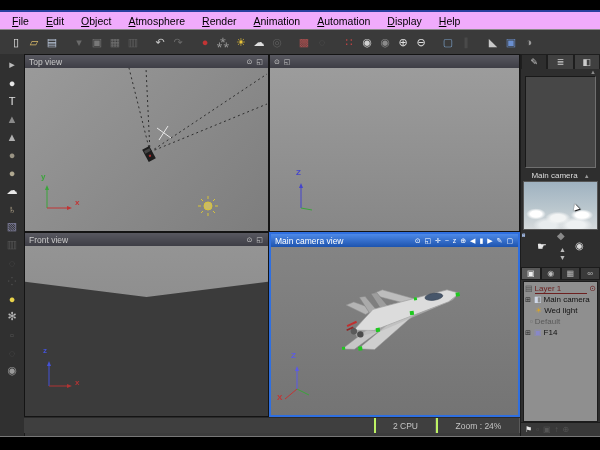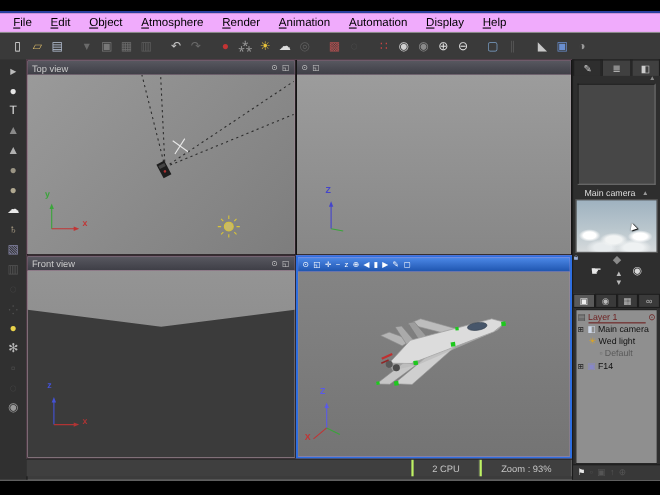--- a/index.html
+++ b/index.html
@@ -11,21 +11,21 @@
   .menubar{height:17px;background:#f0abfc;border-bottom:1px solid #8a8a8a;display:flex;align-items:center;padding-left:4px;}
   .menu-item{font-size:10.5px;color:#000;padding:1px 9px 1px 8px;white-space:nowrap;}
   
   .toolbar{height:24px;background:#3a3a3a;display:flex;align-items:center;padding-left:8px;gap:2px;}
   .tbi{width:16px;height:16px;display:flex;align-items:center;justify-content:center;font-size:11px;line-height:16px;}
   .tbsep{width:7px;height:1px;}
   
   .sidebar{position:absolute;left:0;top:44px;width:24px;bottom:0;background:#303030;display:flex;flex-direction:column;align-items:center;padding-top:2px;gap:1px;border-right:1px solid #1c1c1c;}
   .sbi{width:18px;height:17px;display:flex;align-items:center;justify-content:center;font-size:11px;}
   
-  .viewports{position:absolute;left:24px;top:44px;width:496px;height:363px;background:#f9a8d4;}
+  .viewports{position:absolute;left:24px;top:44px;width:496px;height:363px;background:#c2410c;}
   .vp{position:absolute;display:flex;flex-direction:column;border:1px solid #141414;box-sizing:border-box;}
   .vp-header{height:13px;background:linear-gradient(#585860,#3e3e46);color:#c9c9c9;font-size:8.5px;display:flex;align-items:center;padding:0 4px;flex:0 0 13px;}
   .vp-header.active{background:linear-gradient(#4d89e8,#1e54ae);color:#fff;}
   .vp-title{flex:1;white-space:nowrap;}
   .vp-icons{font-size:7px;letter-spacing:1px;white-space:nowrap;}
   .vp-body{flex:1;position:relative;overflow:hidden;}
   #vp-top{left:0;top:0;width:245px;height:178px;}
   #vp-side{left:245px;top:0;width:251px;height:178px;}
   #vp-front{left:0;top:178px;width:245px;height:185px;}
   #vp-cam{left:245px;top:178px;width:251px;height:185px;border:2px solid #2f6fe0;}
@@ -221,20 +221,21 @@
           <path d="M24,115 l-2,5 h4 z" fill="#4452d8"></path>
           <path d="M47,140 l-5,-2 v4 z" fill="#b03434"></path>
         </svg>
         <span class="ax" style="left:18px;top:100px;color:#4452d8;">z</span>
         <span class="ax" style="left:50px;top:132px;color:#b03434;">x</span>
       </div>
     </div>
 
     <div class="vp" id="vp-cam">
       <div class="vp-header active">
+        <span class="vp-title">Main camera view</span>
         <span class="vp-icons">⊙ ◱ ✛ − z ⊕ ◀ ▮ ▶ ✎ ▢</span>
       </div>
       <div class="vp-body">
         <svg width="170" height="86" viewBox="0 0 170 86" style="position:absolute;left:42px;top:32px;">
           <g transform="rotate(-8 85 43)">
 
             <polygon points="96,26 62,12 74,9 106,23" fill="#bdbdbd" stroke="#8f8f8f" stroke-width="0.5"></polygon>
 
             <polygon points="54,31 36,19 44,17 63,27" fill="#b4b4b4" stroke="#8f8f8f" stroke-width="0.5"></polygon>
 
@@ -273,21 +274,21 @@
           <path d="M26,119 l-2,5 h4 z" fill="#5a5ae8"></path>
         </svg>
         <span class="ax" style="left:20px;top:104px;color:#5a5ae8;">Z</span>
         <span class="ax" style="left:6px;top:146px;color:#c23434;">X</span>
       </div>
     </div>
   </div>
 
   <div class="statusbar">
     <span class="scell" style="min-width:62px;">2 CPU</span>
-    <span class="scell" style="min-width:84px;">Zoom : 93%</span>
+    <span class="scell" style="min-width:84px;">Zoom : 24%</span>
   </div>
 
   <div class="rpanel">
     <div class="rtabs">
       <span class="rtab active">
           <span>✎</span>
         </span>
       <span class="rtab">
           <span>≣</span>
         </span>
@@ -339,21 +340,21 @@
       </div>
       <div class="brow">
         <span class="exp">⊞</span>
         <span class="ic" style="color: rgb(207, 216, 232);">◧</span>
         <span>Main camera</span>
       </div>
       <div class="brow" style="padding-left:10px;">
         <span class="ic" style="color: rgb(216, 164, 40);">☀</span>
         <span>Wed light</span>
       </div>
-      <div class="brow dimtext" style="padding-left:20px;">
+      <div class="brow dimtext" style="padding-left:5px;">
         <span class="ic" style="color: rgb(102, 102, 102);">▫</span>
         <span>Default</span>
       </div>
       <div class="brow">
         <span class="exp">⊞</span>
         <span class="ic" style="color: rgb(136, 136, 200);">▣</span>
         <span>F14</span>
       </div>
     </div>
     <div class="rtools">

